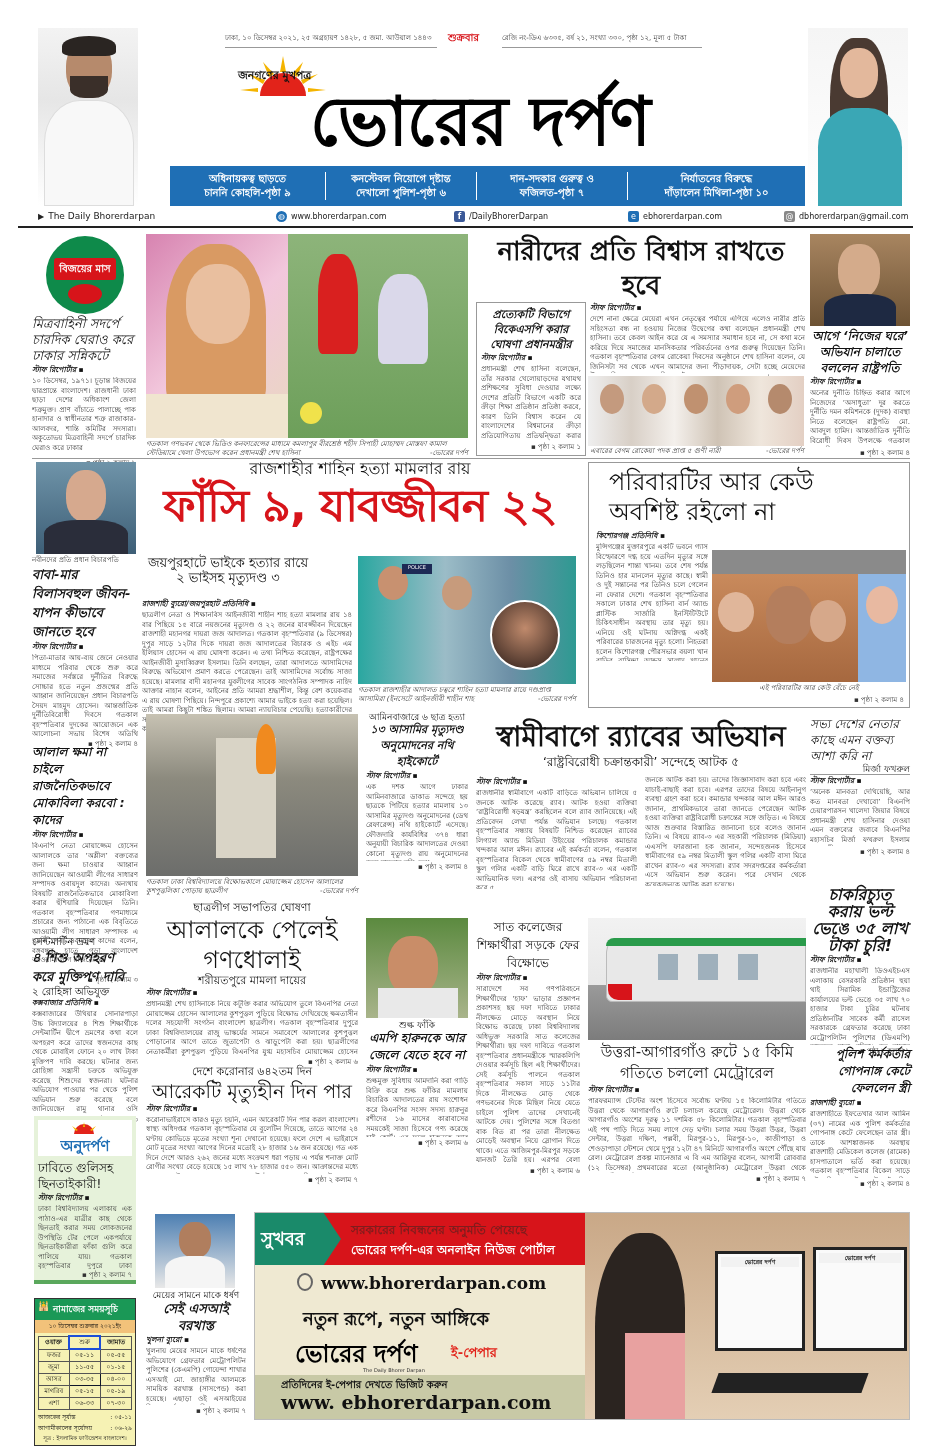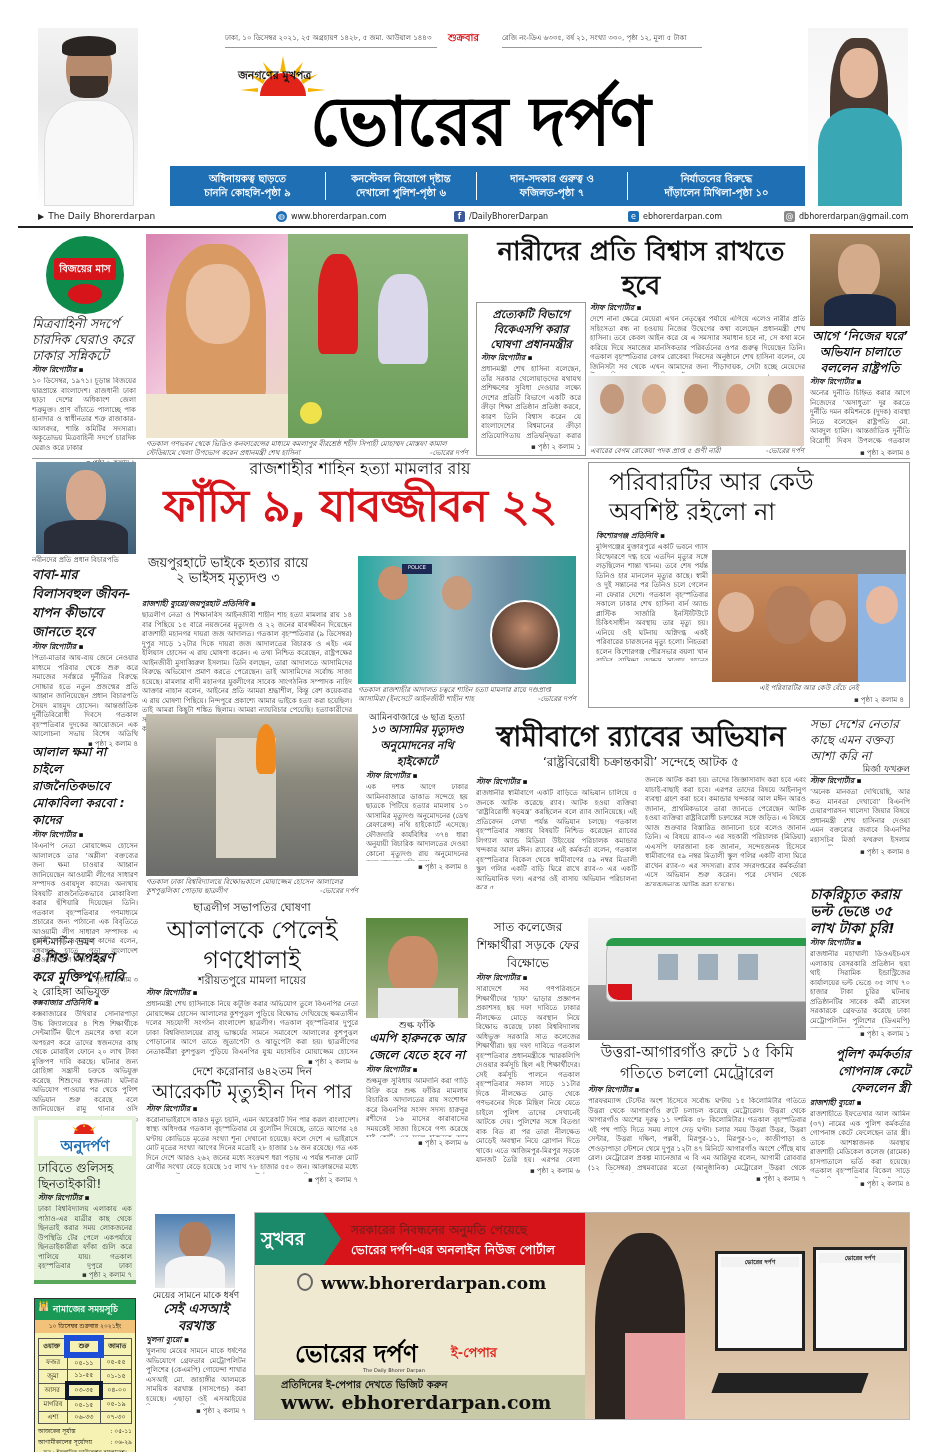--- a/index.html
+++ b/index.html
@@ -271,21 +271,21 @@
 </div>
 
 <div class="abs" style="left:810px;top:716px;width:100px">
   <div class="hd" style="font-size:12px;font-style:italic;font-weight:normal;line-height:16px">সভ্য দেশের নেতার কাছে এমন বক্তব্য আশা করি না</div>
   <div class="hd" style="font-size:9px;font-weight:normal;text-align:right;border-bottom:1px solid #999">মির্জা ফখরুল</div>
   <div class="byline">স্টাফ রিপোর্টার ▪</div>
   <div class="txt" style="height:58px">‘অনেক মানবতা দেখিয়েছি, আর কত মানবতা দেখাবো’ বিএনপি চেয়ারপারসন খালেদা জিয়ার বিষয়ে প্রধানমন্ত্রী শেখ হাসিনার দেওয়া এমন বক্তব্যের জবাবে বিএনপির মহাসচিব মির্জা ফখরুল ইসলাম আলমগীর বলেছেন, এ ধরনের বক্তব্য</div>
   <div class="more">▪ পৃষ্ঠা ২ কলাম ৪</div>
 </div>
 <div class="abs" style="left:810px;top:886px;width:100px">
-  <div class="hd" style="font-size:14px;font-style:italic;text-align:left;line-height:17px">চাকরিচ্যুত করায় ভল্ট ভেঙে ৩৫ লাখ টাকা চুরি!</div>
+  <div class="hd" style="font-size:16px;font-style:italic;text-align:center;line-height:17px">চাকরিচ্যুত করায় ভল্ট ভেঙে ৩৫ লাখ টাকা চুরি!</div>
   <div class="byline">স্টাফ রিপোর্টার ▪</div>
   <div class="txt" style="height:78px">রাজধানীর মহাখালী ডিওএইচএস এলাকায় বেসরকারি প্রতিষ্ঠান হুয়া থাই সিরামিক ইন্ডাস্ট্রিজের কার্যালয়ের ভল্ট ভেঙে ৩৫ লাখ ৭০ হাজার টাকা চুরির ঘটনায় প্রতিষ্ঠানটির সাবেক কর্মী রাসেল সরকারকে গ্রেফতার করেছে ঢাকা মেট্রোপলিটন পুলিশের (ডিএমপি) কাফরুল থানা পুলিশ। গত বুধবার রাতে</div>
   <div class="more">▪ পৃষ্ঠা ২ কলাম ১</div>
 </div>
 <div class="abs" style="left:810px;top:1046px;width:100px">
   <div class="hd" style="font-size:12px;font-style:italic;text-align:right;line-height:17px">পুলিশ কর্মকর্তার গোপনাঙ্গ কেটে ফেললেন স্ত্রী</div>
   <div class="byline">রাজশাহী ব্যুরো ▪</div>
   <div class="txt" style="height:68px">রাজশাহীতে ইফতেখার আল আমিন (৩৭) নামের এক পুলিশ কর্মকর্তার গোপনাঙ্গ কেটে ফেলেছেন তার স্ত্রী। তাকে আশঙ্কাজনক অবস্থায় রাজশাহী মেডিকেল কলেজ (রামেক) হাসপাতালে ভর্তি করা হয়েছে। গতকাল বৃহস্পতিবার বিকেল সাড়ে ৪টার দিকে এ ঘটনা ঘটে। ওই পুলিশ কর্মকর্তার স্ত্রীকে (৩২) পুলিশ হেফাজতে নেওয়া হয়েছে।</div>
   <div class="more">▪ পৃষ্ঠা ২ কলাম ৪</div>
 </div>
@@ -333,38 +333,38 @@
 <div class="abs" style="left:34px;top:1298px;width:102px;border:1.5px solid #333;background:#f6f2b4">
   <div style="background:#1a9856;color:#fff;font-size:9px;font-weight:bold;padding:3px 4px 3px 18px;position:relative">
     <span style="position:absolute;left:3px;top:2px;font-size:9px">🕌</span>
     <span>নামাজের সময়সূচি</span>
   </div>
   <div style="font-size:6px;background:#f2c27a;text-align:center;padding:1px">১০ ডিসেম্বর শুক্রবার ২০২১ইং</div>
   <table style="width:94px;margin:2px auto;border-collapse:collapse;font-size:6.5px;text-align:center">
     <thead>
         <tr>
       <th style="border:1px solid #555;font-weight:bold">ওয়াক্ত</th>
-      <th style="border:6px solid #1d4ed8;font-weight:bold">শুরু</th>
+      <th style="border:2px solid #1d4ed8;font-weight:normal">শুরু</th>
       <th style="border:1px solid #555;font-weight:bold">জামাত</th>
     </tr>
       </thead>
     <tbody>
       <tr>
           <td style="border:1px solid #555">ফজর</td>
           <td style="border:1px solid #555">০৫-১১</td>
           <td style="border:1px solid #555">০৫-৫৫</td>
         </tr>
       <tr>
           <td style="border:1px solid #555">জুমা</td>
           <td style="border:1px solid #555">১১-৫৫</td>
           <td style="border:1px solid #555">০১-১৫</td>
         </tr>
       <tr>
           <td style="border:1px solid #555">আসর</td>
-          <td style="border:4px solid #0f172a">০৩-৩৫</td>
+          <td style="border:1px solid #0f172a">০৩-৩৫</td>
           <td style="border:1px solid #555">০৪-০০</td>
         </tr>
       <tr>
           <td style="border:1px solid #555">মাগরিব</td>
           <td style="border:1px solid #555">০৫-১৫</td>
           <td style="border:1px solid #555">০৫-১৯</td>
         </tr>
       <tr>
           <td style="border:1px solid #555">এশা</td>
           <td style="border:1px solid #555">০৬-৩৩</td>
@@ -395,20 +395,21 @@
   <div class="more">▪ পৃষ্ঠা ২ কলাম ৭</div>
 </div>
 
 <div class="abs" style="left:254px;top:1212px;width:656px;height:208px;background:#efe9d2;border:1px solid #bbb;overflow:hidden">
   <div style="position:absolute;left:0;top:0;width:420px;height:52px;background:#d7141a"></div>
   <div style="position:absolute;left:0;top:0;width:86px;height:52px;background:#1a8a6a;clip-path:polygon(0 0,80% 0,100% 50%,80% 100%,0 100%);color:#fff;font-size:18px;font-weight:bold;line-height:52px;padding-left:6px">সুখবর</div>
   <div style="position:absolute;left:96px;top:8px;color:#7f1d1d;font-size:12px;font-weight:bold">সরকারের নিবন্ধনের অনুমতি পেয়েছে</div>
   <div style="position:absolute;left:96px;top:28px;color:#fff;font-size:12px;font-weight:bold">ভোরের দর্পণ-এর অনলাইন নিউজ পোর্টাল</div>
   <div style="position:absolute;left:42px;top:60px;width:16px;height:18px;border-radius:50%;border:2px solid #666"></div>
   <a style="position:absolute;left:66px;top:60px;font-family:'DejaVu Serif',serif;font-size:17px;font-weight:bold;color:#111">www.bhorerdarpan.com</a>
+  <div style="position:absolute;left:48px;top:92px;font-size:18px;font-weight:bold;color:#111">নতুন রূপে, নতুন আঙ্গিকে</div>
   <div style="position:absolute;left:40px;top:122px;font-size:24px;font-weight:900;color:#000">ভোরের দর্পণ</div>
   <div style="position:absolute;left:108px;top:154px;font-size:5px;color:#333">The Daily Bhorer Darpan</div>
   <div style="position:absolute;left:196px;top:130px;font-size:13px;font-weight:bold;color:#e2231a">ই-পেপার</div>
   <div style="position:absolute;left:0;top:162px;width:360px;height:46px;background:#c8c9a6"></div>
   <div style="position:absolute;left:26px;top:164px;font-size:10px;font-weight:bold;color:#111">প্রতিদিনের ই-পেপার দেখতে ভিজিট করুন</div>
   <a style="position:absolute;left:26px;top:178px;font-family:'DejaVu Serif',serif;font-size:19px;font-weight:bold;color:#111">www. ebhorerdarpan.com</a>
 
   <div style="position:absolute;left:330px;top:0;width:326px;height:208px;background:linear-gradient(180deg,#c9a887,#e4cfb5)">
     <div style="position:absolute;left:10px;top:20px;width:90px;height:188px;background:#2b2420;border-radius:50% 40% 0 0"></div>
     <div style="position:absolute;left:40px;top:120px;width:60px;height:88px;background:#e8a1a0"></div>

